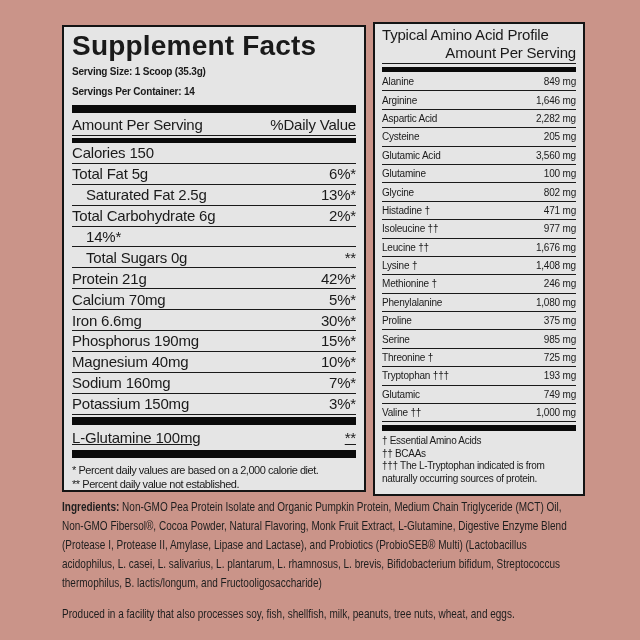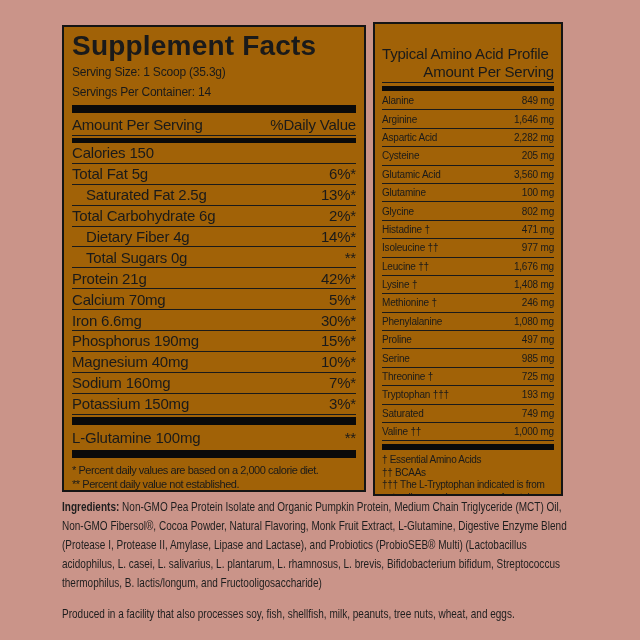--- a/index.html
+++ b/index.html
@@ -7,50 +7,50 @@
     position: relative;
     width: 640px;
     height: 640px;
     background: #CA9489;
     font-family: "Liberation Sans", sans-serif;
     color: #1a1a1a;
     overflow: hidden;
   }
   .panel {
     position: absolute;
-    background: #a16207;
+    background: #e5e5e5;
     border: 2px solid #141414;
     box-sizing: border-box;
   }
   #left-panel  { left: 62px;  top: 25px; width: 304px; height: 467px; padding: 3px 8px; overflow: hidden; }
-  #right-panel { left: 373px; top: 22px; width: 190px; height: 474px; padding: 19px 7px; overflow: hidden; }
+  #right-panel { left: 373px; top: 22px; width: 212px; height: 474px; padding: 0 7px; overflow: hidden; }
 
   .sf-title { font-size: 28px; font-weight: bold; line-height: 32px; letter-spacing: 0.2px; }
-  .serving  { font-size: 12px; line-height: 20px; letter-spacing: -0.2px; }
+  .serving  { font-size: 10px; line-height: 20px; letter-spacing: -0.2px; font-weight: bold; }
 
   .bar { background: #0a0a0a; }
   .bar-lg  { height: 8px; margin: 3px 0 1px; }
   .bar-md  { height: 5px; margin-top: 2px; }
   .bar-row { height: 8px; margin: 2px 0; }
   .bar-end { height: 6px; margin-top: 3px; }
   .bar-sub { height: 5px; margin: 3px 0 1px; }
 
   .sf-header {
     display: flex; justify-content: space-between;
     font-size: 15px; letter-spacing: -0.2px;
     padding: 2px 0 2px;
     border-bottom: 1.6px solid #1a1a1a;
   }
   .nrow {
     display: flex; justify-content: space-between; align-items: center;
     height: 19.9px; font-size: 15px; letter-spacing: -0.2px;
     border-bottom: 1.5px solid #1a1a1a;
   }
   .nrow.indent { padding-left: 14px; }
-  .nrow.single { border-bottom: none; height: 21px; }
+  .nrow.single { border-bottom: none; height: 21px; text-decoration: underline; }
   .fn { margin-top: 5px; font-size: 11px; letter-spacing: -0.45px; line-height: 14px; white-space: nowrap; }
 
   .aa-title { font-size: 15px; line-height: 19px; margin-top: 1px; letter-spacing: -0.2px; }
   .aa-sub   { font-size: 15px; text-align: right; line-height: 18px; letter-spacing: -0.2px;
               border-bottom: 1.5px solid #1a1a1a; padding-bottom: 1px; }
   .arow {
     display: flex; justify-content: space-between; align-items: center;
     height: 17.4px; font-size: 10px; letter-spacing: -0.2px;
     border-bottom: 1.5px solid #1a1a1a;
   }
@@ -96,21 +96,20 @@
         </div>
         <div class="nrow indent">
           <span>Saturated Fat 2.5g</span>
           <span>13%*</span>
         </div>
         <div class="nrow">
           <span>Total Carbohydrate 6g</span>
           <span>2%*</span>
         </div>
         <div class="nrow indent">
-          <span>Dietary Fiber 4g</span>
           <span>14%*</span>
         </div>
         <div class="nrow indent">
           <span>Total Sugars 0g</span>
           <span>**</span>
         </div>
         <div class="nrow">
           <span>Protein 21g</span>
           <span>42%*</span>
         </div>
@@ -203,36 +202,36 @@
         <div class="arow">
           <span>Methionine †</span>
           <span>246 mg</span>
         </div>
         <div class="arow">
           <span>Phenylalanine</span>
           <span>1,080 mg</span>
         </div>
         <div class="arow">
           <span>Proline</span>
-          <span>497 mg</span>
+          <span>375 mg</span>
         </div>
         <div class="arow">
           <span>Serine</span>
           <span>985 mg</span>
         </div>
         <div class="arow">
           <span>Threonine †</span>
           <span>725 mg</span>
         </div>
         <div class="arow">
           <span>Tryptophan †††</span>
           <span>193 mg</span>
         </div>
         <div class="arow">
-          <span>Saturated</span>
+          <span>Glutamic</span>
           <span>749 mg</span>
         </div>
         <div class="arow">
           <span>Valine ††</span>
           <span>1,000 mg</span>
         </div>
       </div>
     <div class="bar bar-end"></div>
     <div id="aa-footnotes">
         <div class="aa-fn">† Essential Amino Acids</div>

